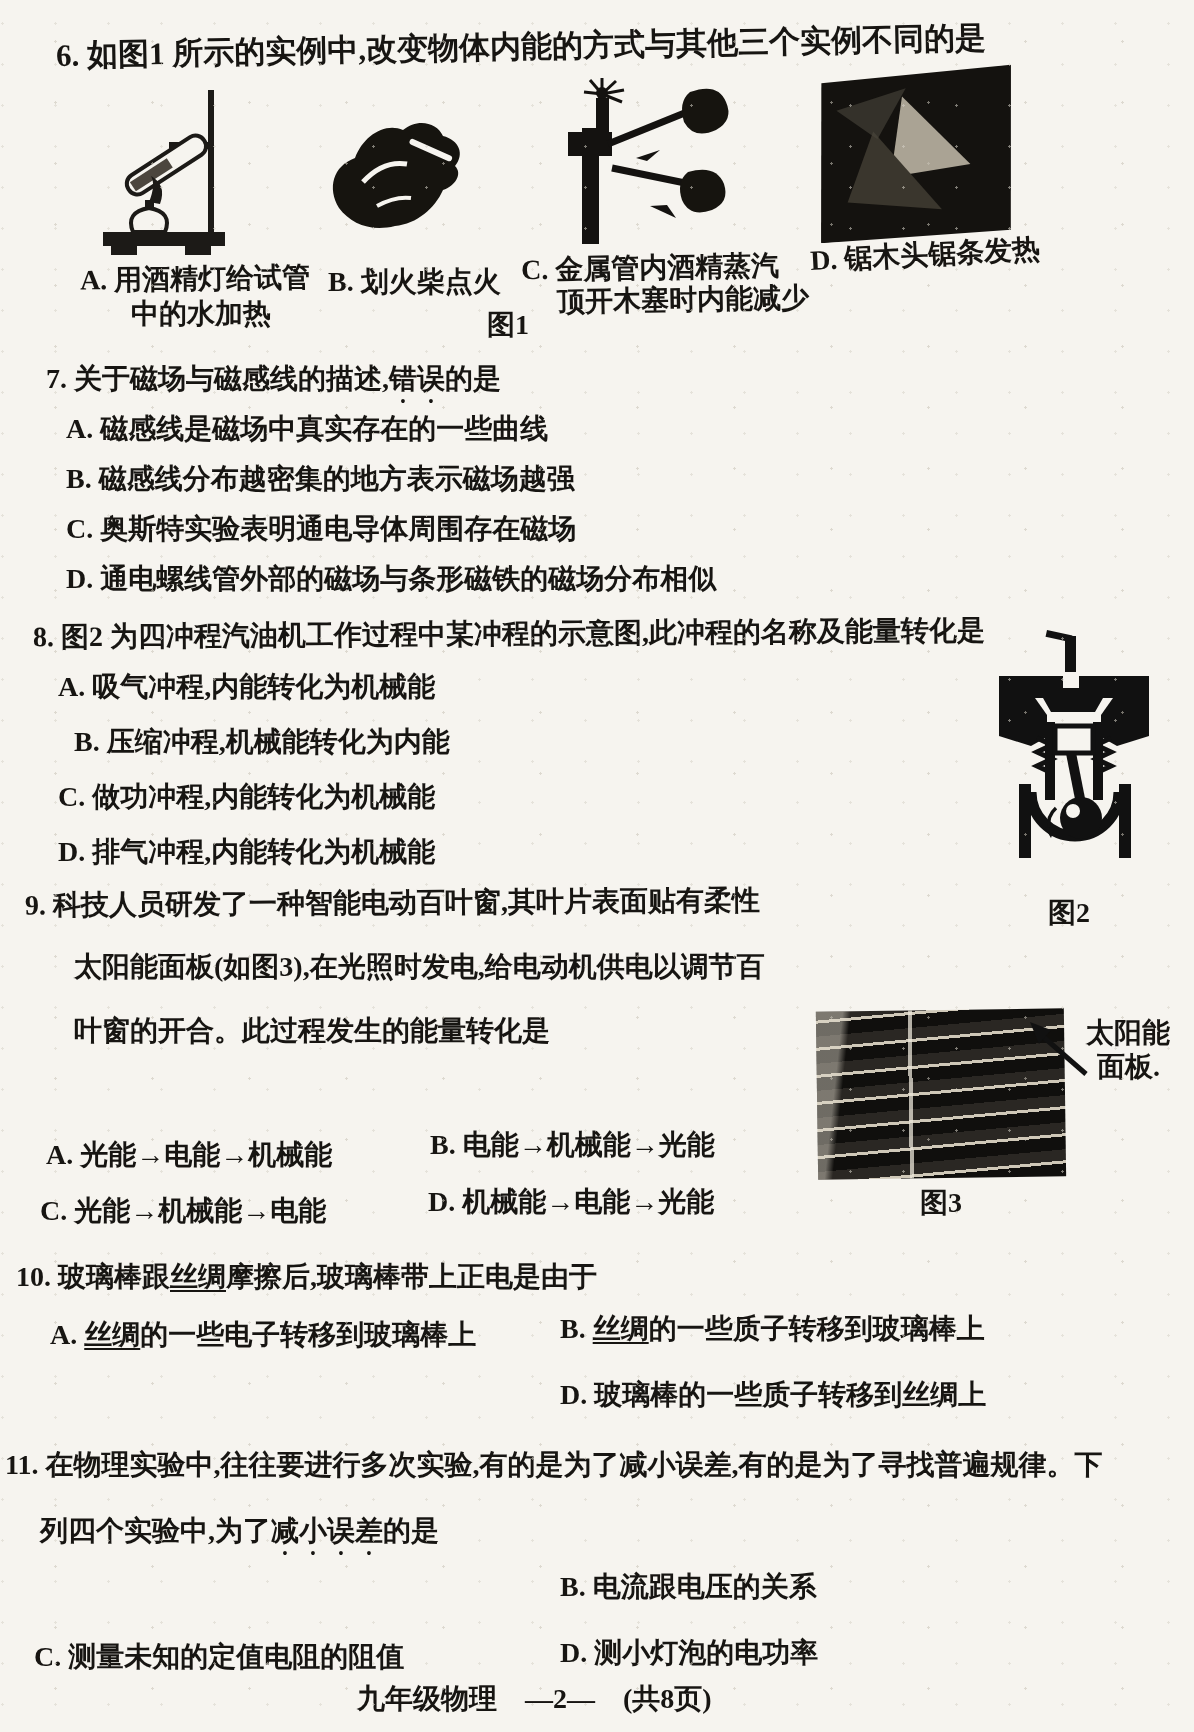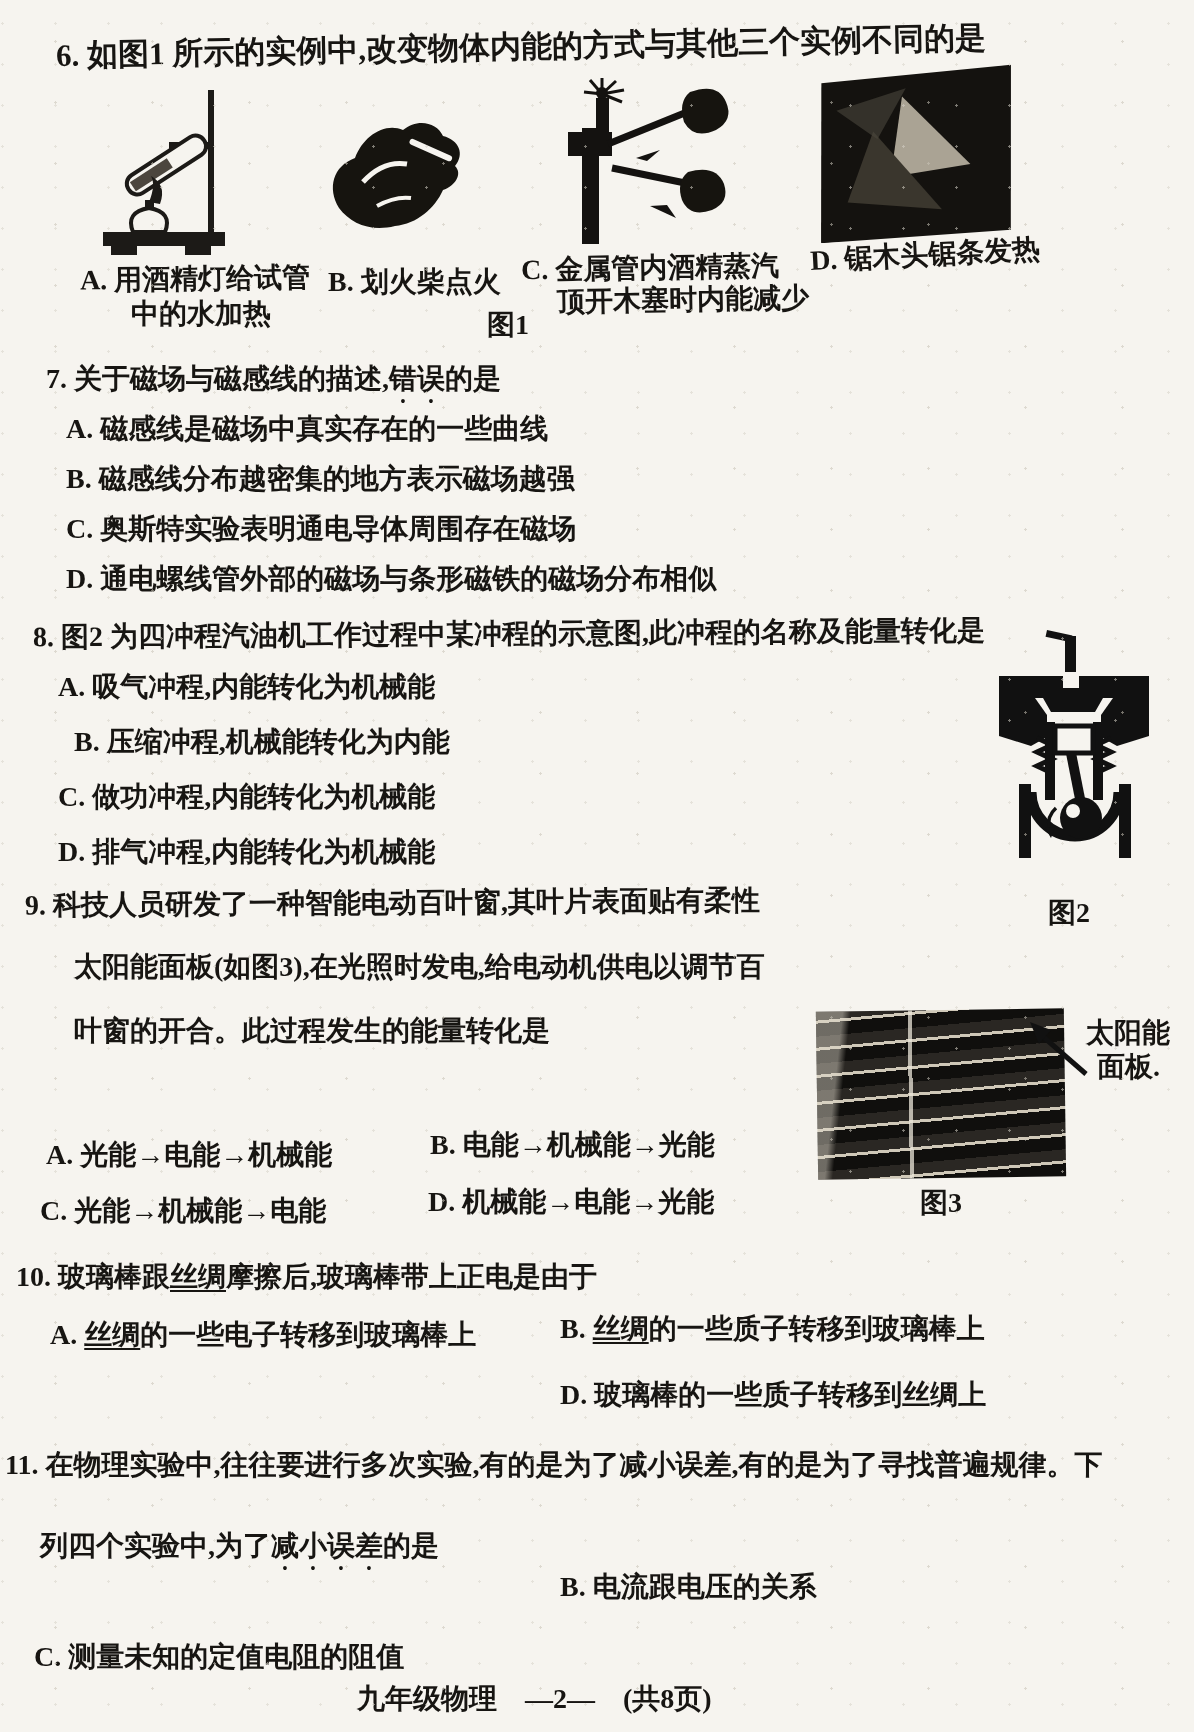--- a/index.html
+++ b/index.html
@@ -158,19 +158,20 @@
   <div class="t" style="left:1086px;top:1016px;">太阳能</div>
   <div class="t" style="left:1097px;top:1050px;">面板.</div>
   <div class="t" style="left:920px;top:1186px;">图3</div>
 
   <div class="t" style="left:16px;top:1260px;"><span>10. 玻璃棒跟</span><span class="ul">丝绸</span><span>摩擦后,玻璃棒带上正电是由于</span></div>
   <div class="t" style="left:50px;top:1318px;"><span>A. </span><span class="ul">丝绸</span><span>的一些电子转移到玻璃棒上</span></div>
   <div class="t" style="left:560px;top:1312px;"><span>B. </span><span class="ul">丝绸</span><span>的一些质子转移到玻璃棒上</span></div>
   <div class="t" style="left:560px;top:1378px;">D. 玻璃棒的一些质子转移到丝绸上</div>
 
   <div class="t" style="left:5px;top:1448px;">11. 在物理实验中,往往要进行多次实验,有的是为了减小误差,有的是为了寻找普遍规律。下</div>
-  <div class="t" style="left:40px;top:1514px;margin-top:15px;"><span>列四个实验中,为了</span><span class="emph">减小误差</span><span>的是</span></div>
+  <div class="t" style="left:40px;top:1514px;"><span>列四个实验中,为了</span><span class="emph">减小误差</span><span>的是</span></div>
   <div class="t" style="left:560px;top:1570px;">B. 电流跟电压的关系</div>
   <div class="t" style="left:34px;top:1640px;">C. 测量未知的定值电阻的阻值</div>
+  <div class="t" style="left:560px;top:1636px;">D. 测小灯泡的电功率</div>
 
   <div class="t" style="left:357px;top:1682px;">九年级物理　—2—　(共8页)</div>
 
 </div>
 
 </body></html>

